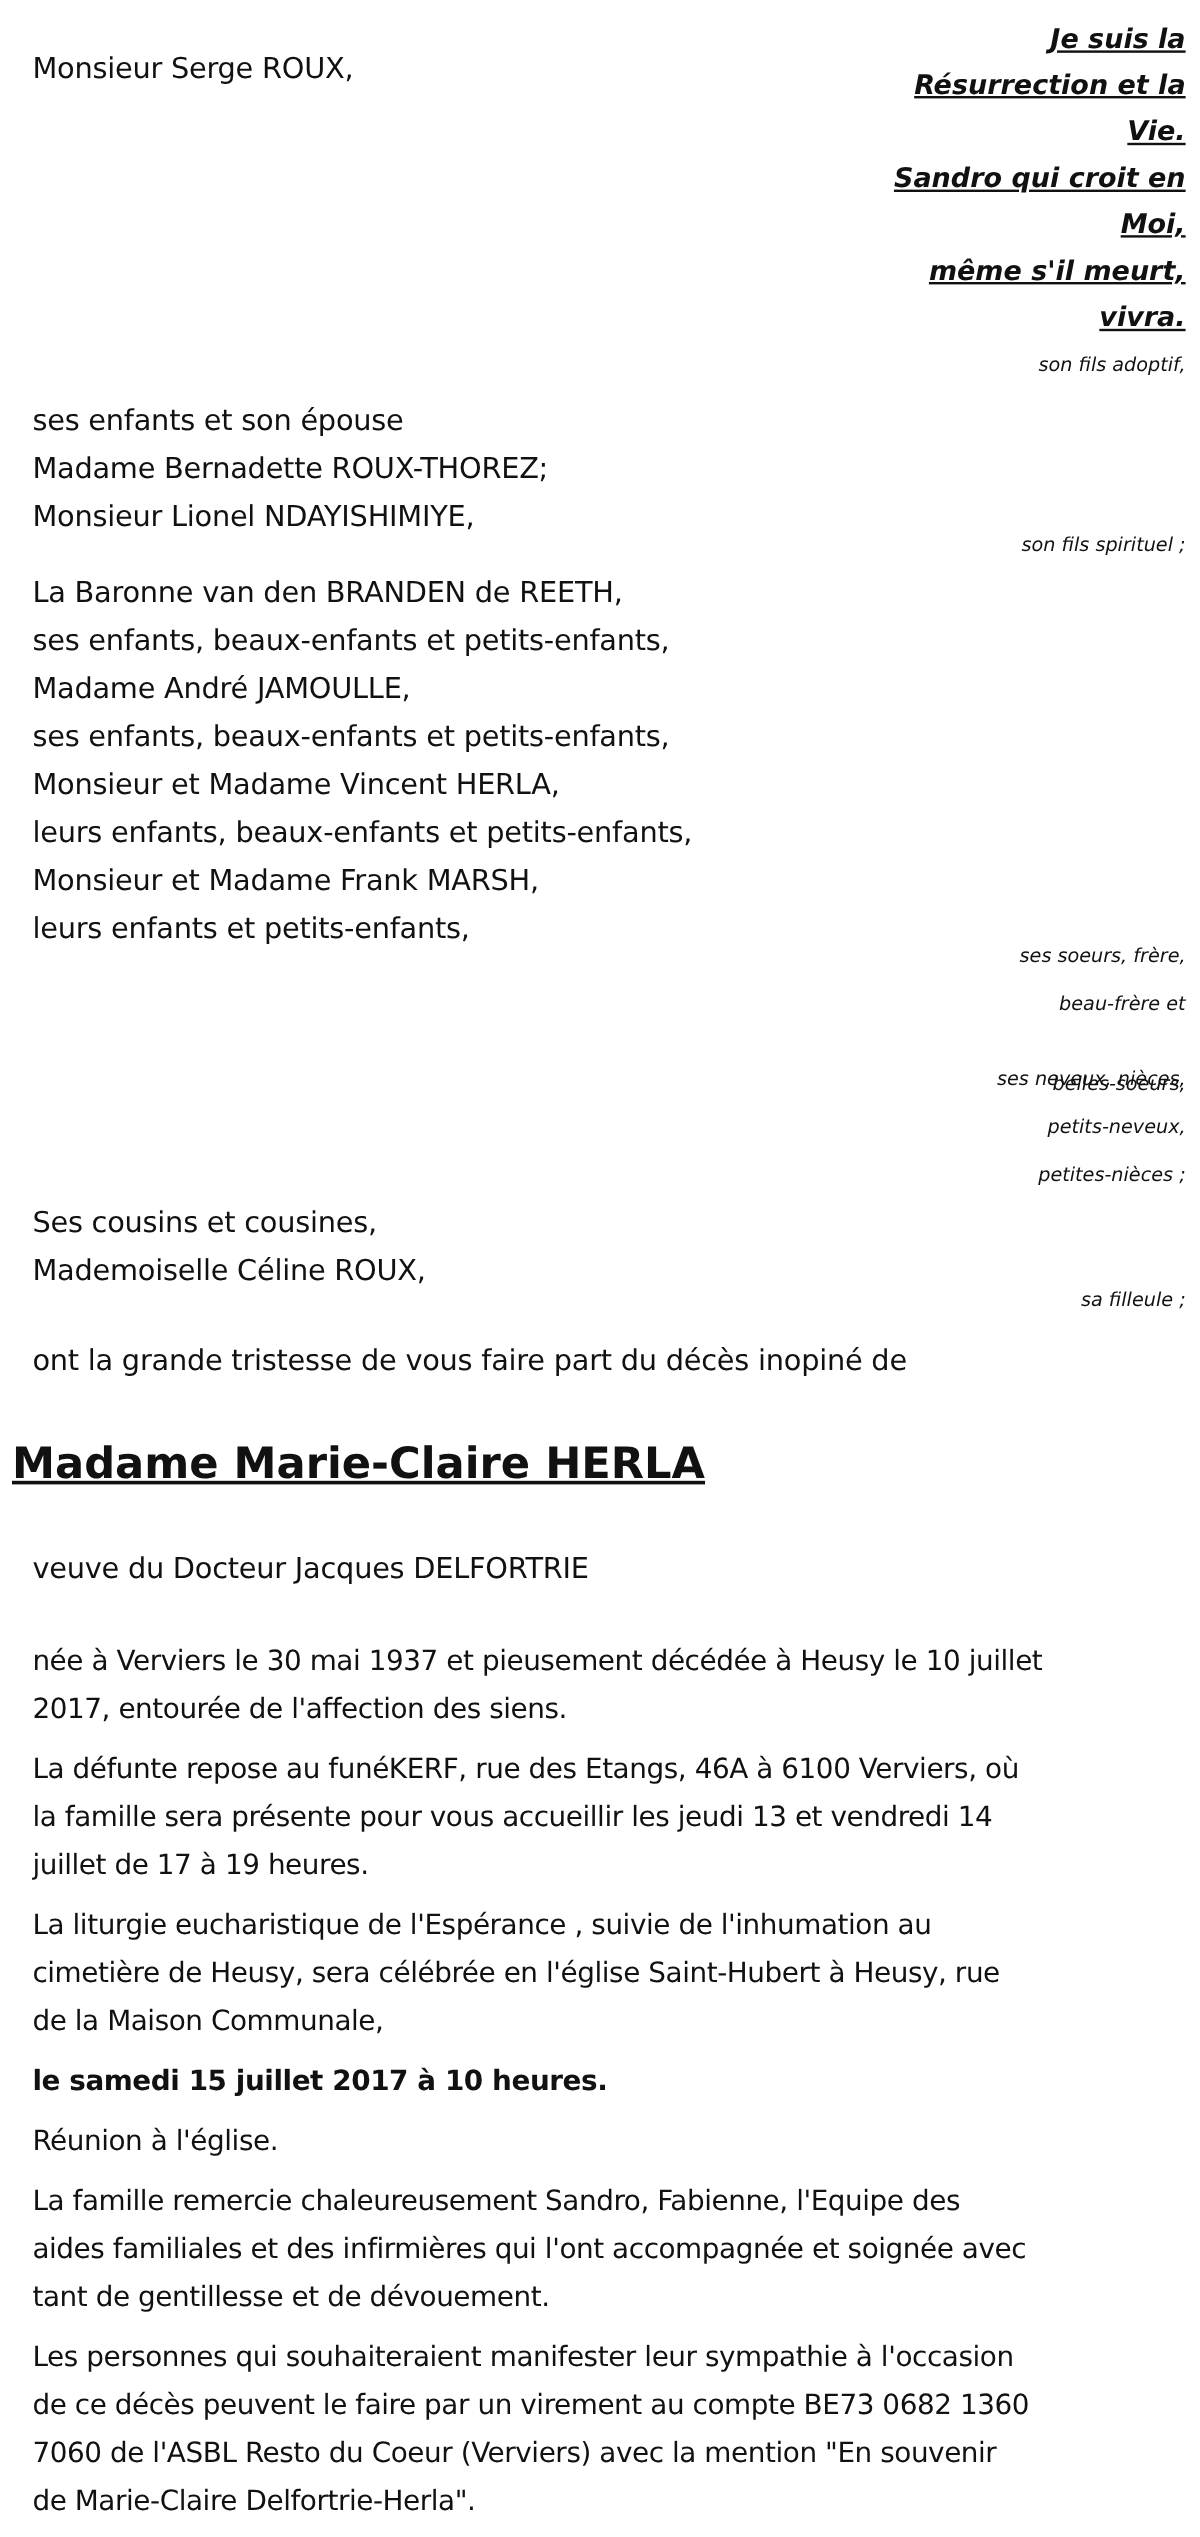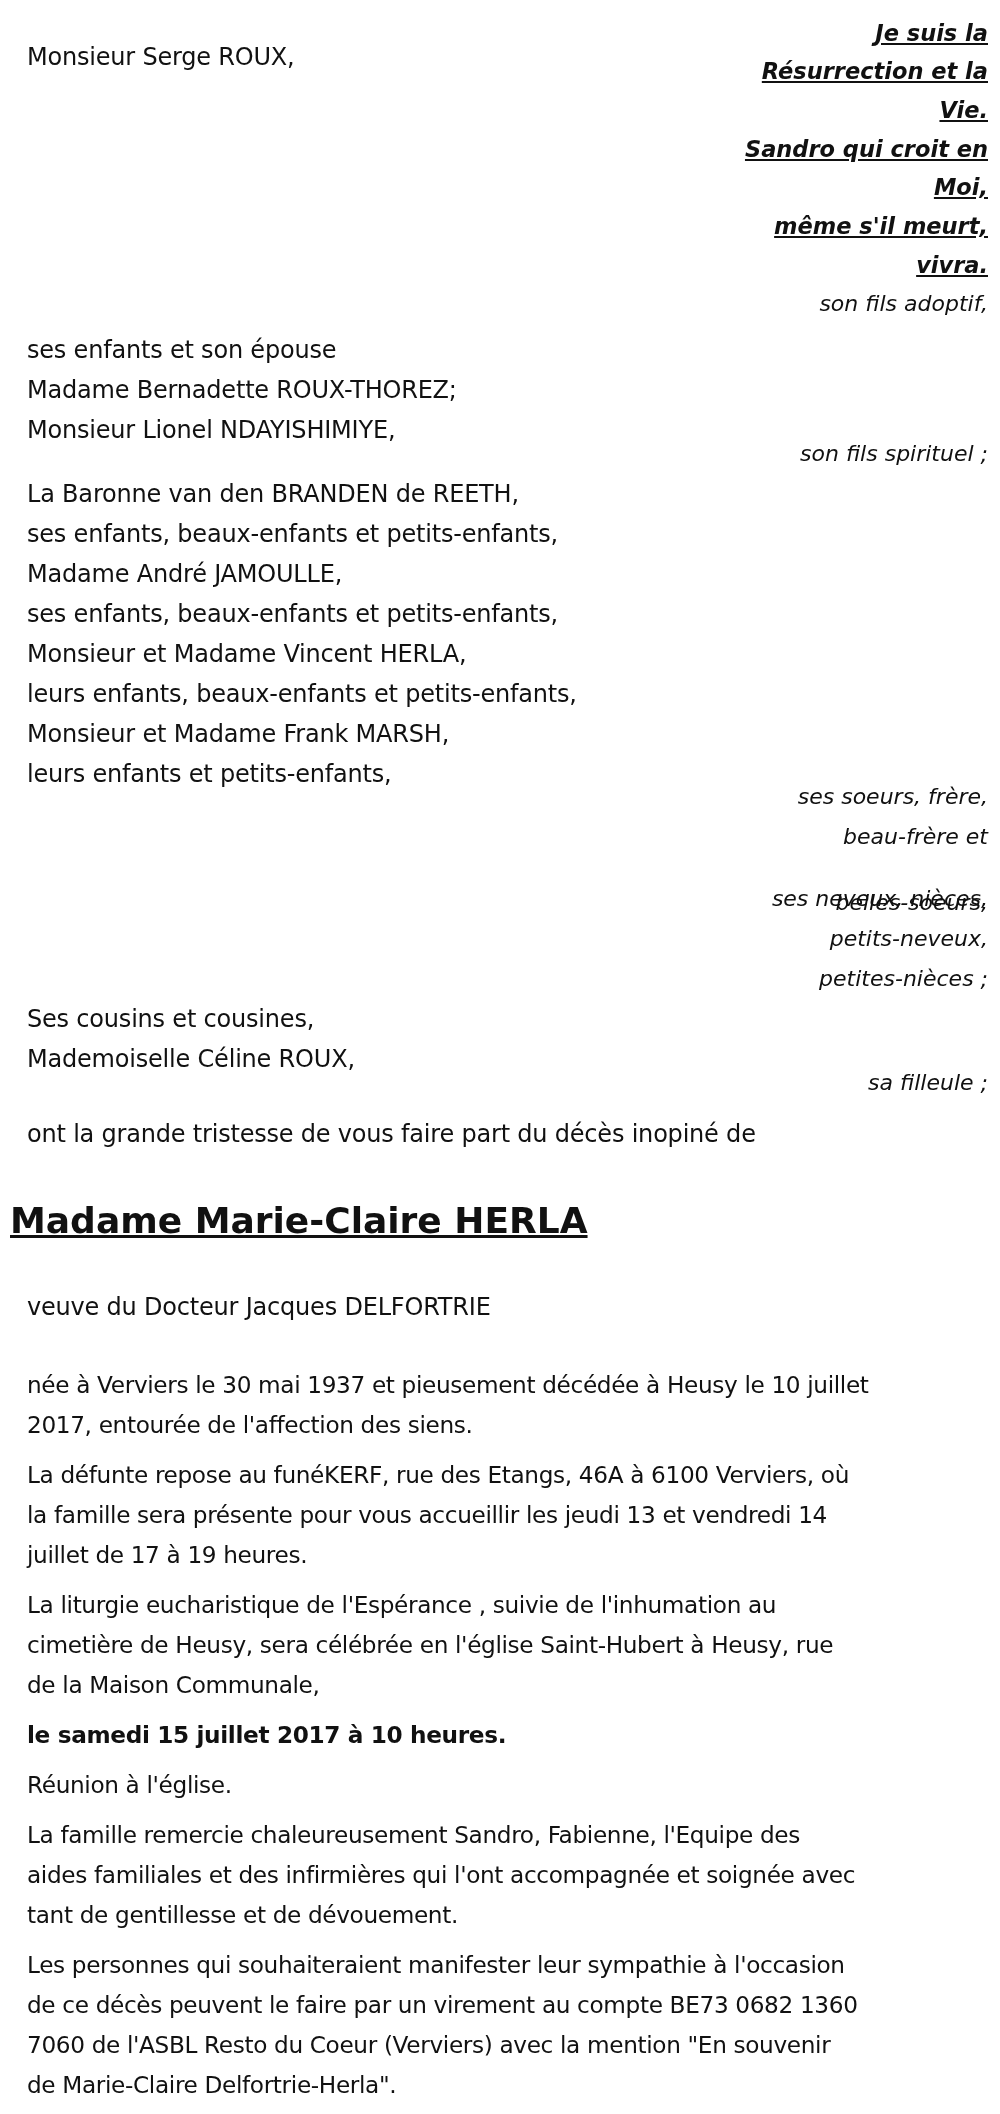--- a/index.html
+++ b/index.html
@@ -6,21 +6,21 @@
   body {
     width: 1000px; height: 2114px; position: relative; overflow: hidden;
     font-family: "DejaVu Sans", sans-serif; color: #111111;
   }
   .line {
     position: absolute; white-space: nowrap;
     font-size: 24px; line-height: 30px; height: 30px;
   }
   .left { left: 7px; margin-left: 20px; }
   .right { right: 12px; text-align: right; }
-  .ital { font-style: italic; font-size: 22px; text-align: right; }
+  .ital { font-style: italic; font-size: 16px; text-align: right; }
   .poem { font-style: italic; font-weight: bold; font-size: 22.5px; text-decoration: underline; }
   .title { font-weight: bold; font-size: 36px; line-height: 44px; height: 44px; left: 10px; text-decoration: underline; }
   .bold { font-weight: bold; text-align: center; }
   .body-line { font-size: 23.2px; letter-spacing: -0.35px; }
   .list-line { font-size: 24px; letter-spacing: -0.2px; }
 </style>
 </head>
 <body>
 
 <div>

